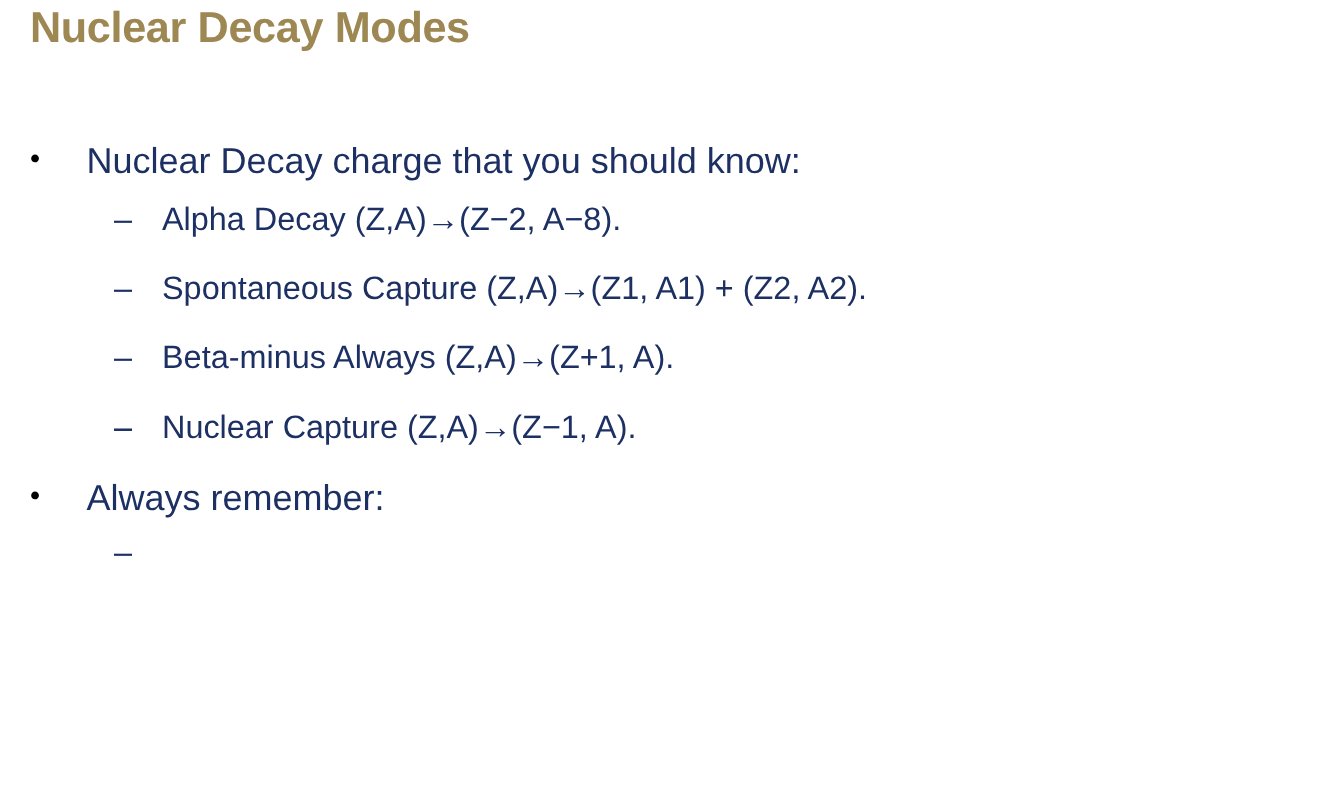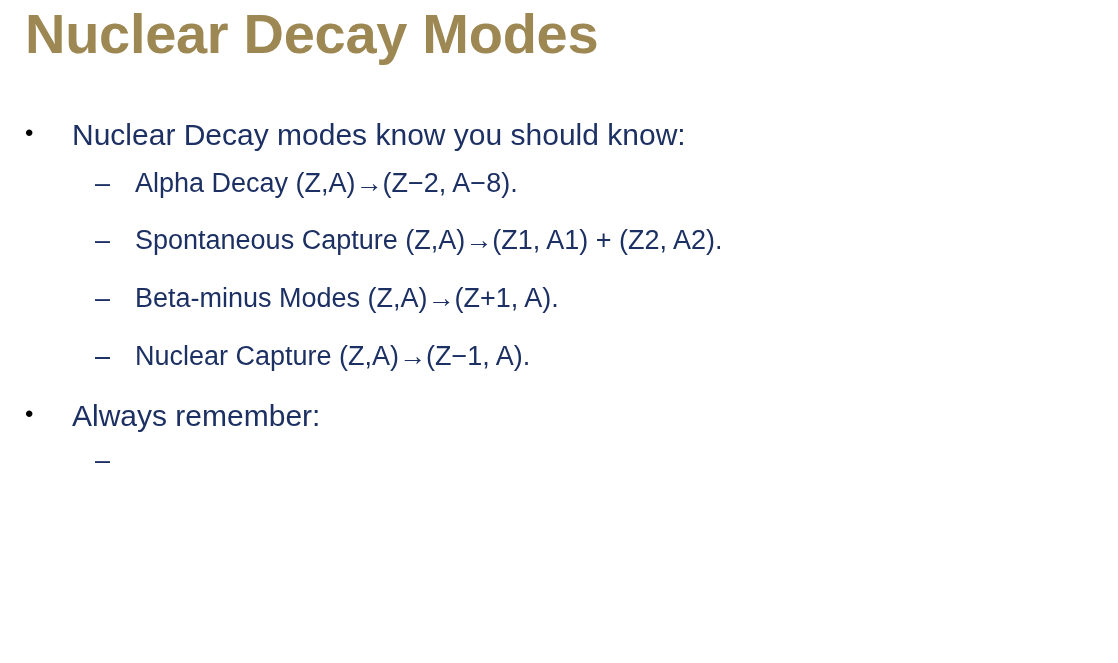--- a/index.html
+++ b/index.html
@@ -20,21 +20,21 @@
     height: 663px;
     background: #ffffff;
     overflow: hidden;
   }
 
   
   .slide-title {
     position: absolute;
     left: 25px;
     top: 2px;
-    font-size: 56px;
+    font-size: 36px;
     font-weight: bold;
     letter-spacing: -0.3px;
     color: #9d8752;
     line-height: 1.15;
     white-space: nowrap;
   }
 
   
   .body {
     position: absolute;
@@ -94,37 +94,37 @@
 <body>
 
 <div class="slide">
 
   <div class="slide-title">Nuclear Decay Modes</div>
 
   <div class="body">
 
     <div class="lvl1">
       <span class="marker">•</span>
-      <span>Nuclear Decay modes know you should know:</span>
+      <span>Nuclear Decay charge that you should know:</span>
     </div>
 
     <div class="group-a">
       <div class="lvl2 nowrap">
         <span class="marker">–</span>
         <span>Alpha Decay (Z,A)→(Z−2, A−8).</span>
       </div>
 
       <div class="lvl2 nowrap">
         <span class="marker">–</span>
         <span>Spontaneous Capture (Z,A)→(Z1, A1) + (Z2, A2).</span>
       </div>
 
       <div class="lvl2 nowrap">
         <span class="marker">–</span>
-        <span>Beta-minus Modes (Z,A)→(Z+1, A).</span>
+        <span>Beta-minus Always (Z,A)→(Z+1, A).</span>
       </div>
 
       <div class="lvl2 nowrap">
         <span class="marker">–</span>
       </div>
 
       <div class="lvl2 nowrap">
         <span class="marker">–</span>
         <span>Nuclear Capture (Z,A)→(Z−1, A).</span>
       </div>

